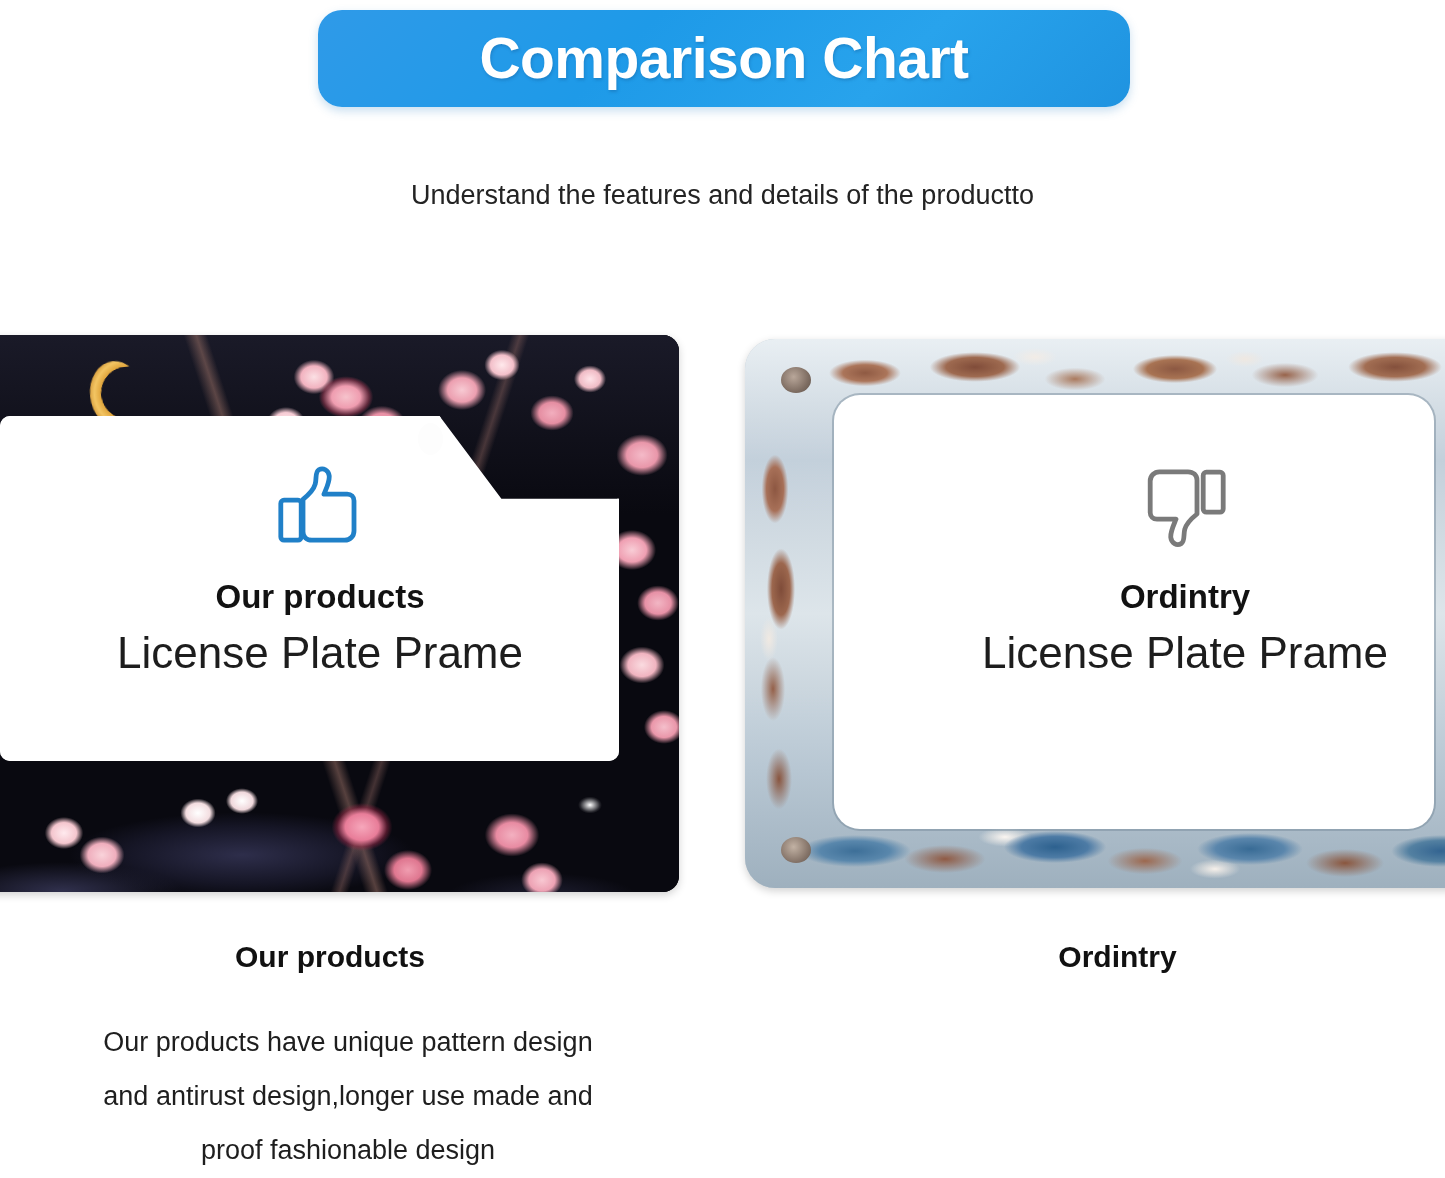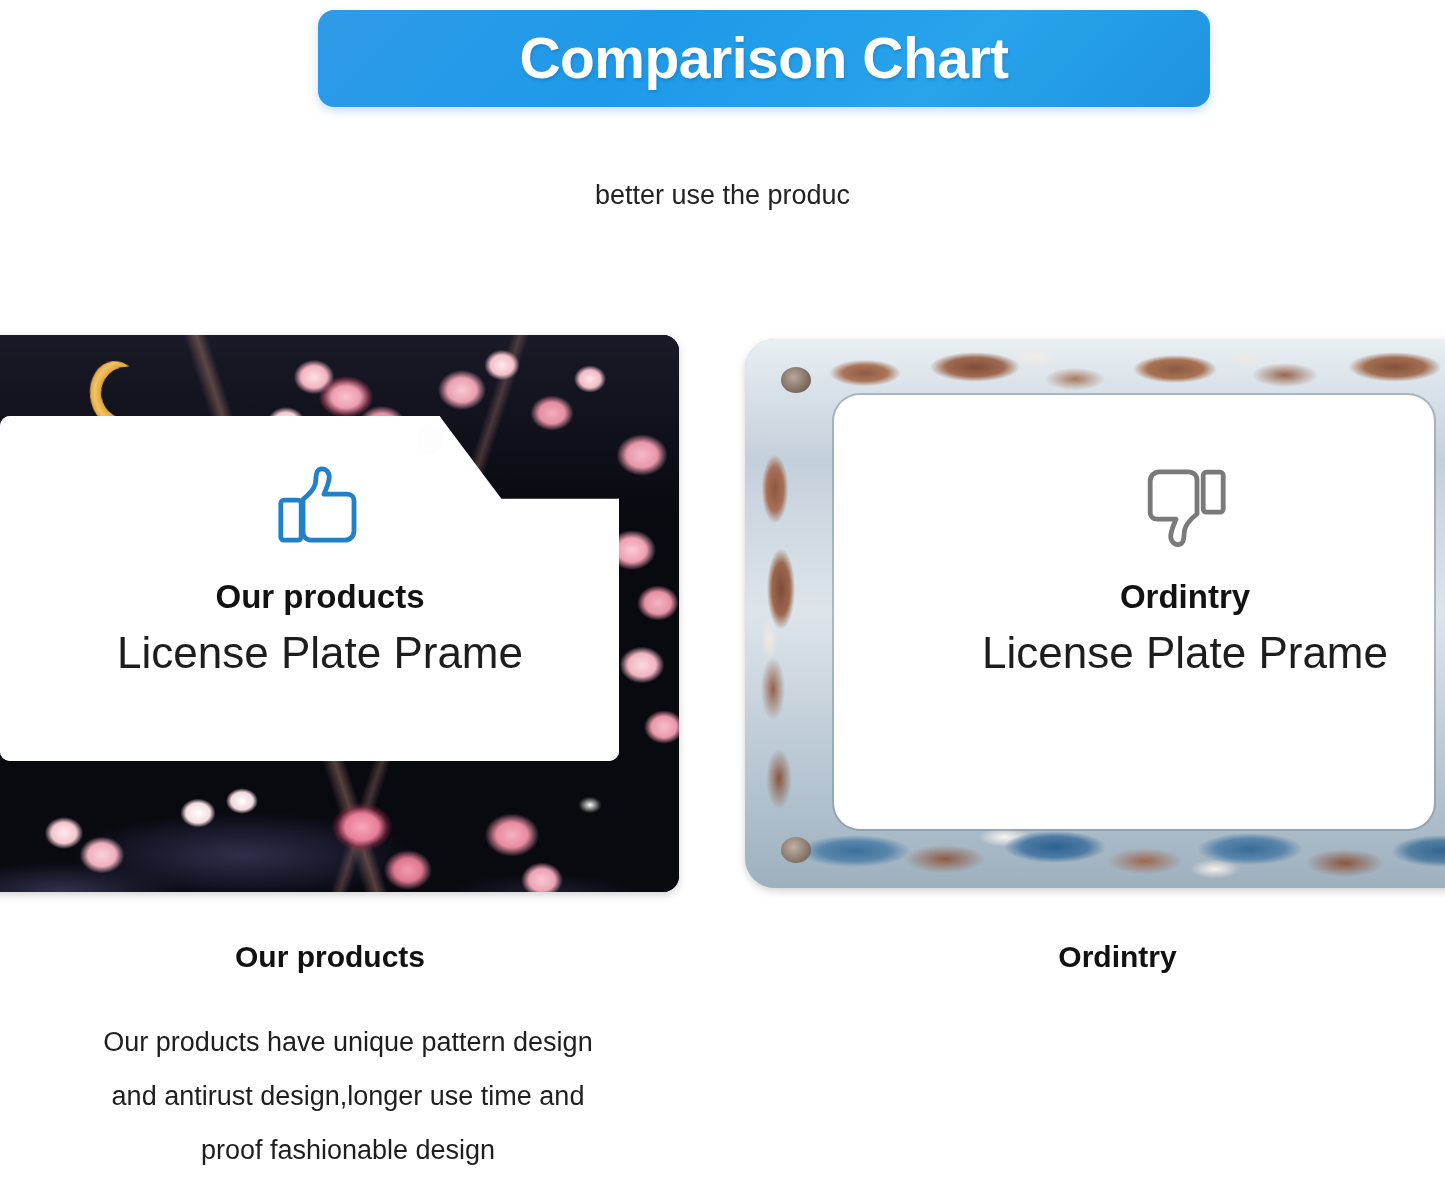--- a/index.html
+++ b/index.html
@@ -20,23 +20,23 @@
   .banner-wrap {
     position: absolute;
     left: 0; top: 0;
     width: 1445px;
     height: 130px;
   }
   .banner {
     position: absolute;
     left: 318px;
     top: 10px;
-    width: 892px;
+    width: 812px;
     height: 97px;
-    border-radius: 16px;
+    border-radius: 24px;
     background: linear-gradient(135deg, #2f9ae8 0%, #1e9ae8 38%, #28a3ec 70%, #1f93e0 100%);
     box-shadow: 0 4px 10px rgba(60,140,200,0.28);
     display: flex;
     align-items: center;
     justify-content: center;
   }
   .banner-title {
     font-size: 57px;
     font-weight: bold;
     color: #ffffff;
@@ -274,21 +274,21 @@
 </head>
 <body>
 
 <div class="banner-wrap">
   <div class="banner">
     <div class="banner-title">Comparison Chart</div>
   </div>
 </div>
 
 <div class="subtitle">
-  <span>better use the produc</span>
+  <span>Understand the features and details of the productto</span>
 </div>
 
 <div class="frames">
 
   <div class="frame-left">
     <div class="floral-bg"></div>
     <div class="moon"></div>
     <div class="window-left"></div>
     <div class="screw-left"></div>
   </div>
@@ -327,20 +327,20 @@
     </g>
   </svg>
   <div class="card-title">Ordintry</div>
   <div class="card-sub">License Plate Prame</div>
 </div>
 
 <div class="desc left">
   <div class="desc-heading">Our products</div>
   <div class="desc-body">
     <span>Our products have unique pattern design</span>
-    <span>and antirust design,longer use time and</span>
+    <span>and antirust design,longer use made and</span>
     <span>proof fashionable design</span>
   </div>
 </div>
 
 <div class="desc right">
   <div class="desc-heading">Ordintry</div>
 </div>
 
 </body></html>

